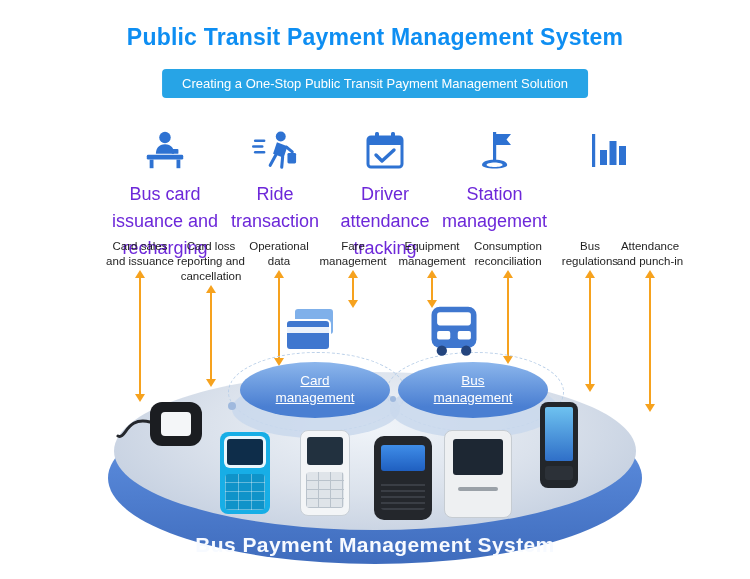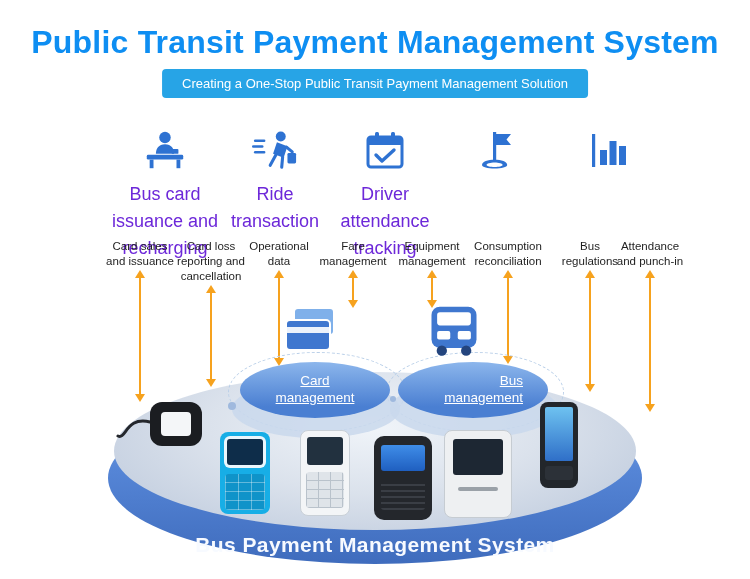--- a/index.html
+++ b/index.html
@@ -4,21 +4,21 @@
 <style>
   html,body { margin:0; padding:0; background:#ffffff; }
   .canvas {
     position:relative; width:750px; height:579px; background:#ffffff;
     font-family:"Liberation Sans", sans-serif; overflow:hidden;
   }
 
   
   .title {
     position:absolute; top:24px; left:0; width:750px; text-align:center;
-    font-size:32px; font-weight:bold; color:#0e8ef2; letter-spacing:0.2px;
+    font-size:23px; font-weight:bold; color:#0e8ef2; letter-spacing:0.2px;
   }
   .banner {
     position:absolute; top:69px; left:50%; transform:translateX(-50%);
     background:#27a4e6; color:#ffffff; font-size:13px; line-height:1;
     padding:8px 20px; border-radius:4px; white-space:nowrap;
   }
 
   
   .feature { position:absolute; top:124px; text-align:center; }
   .ficon { height:48px; display:flex; align-items:flex-end; justify-content:center; }
@@ -152,20 +152,21 @@
   </div>
 
   <div class="feature" style="left:427px;width:135px;">
     <div class="ficon">
       <svg width="44" height="44" viewBox="0 0 44 42" fill="#2e72d2">
         <rect x="20" y="3" width="3.2" height="29"></rect>
         <path d="M23 5 h15 l-4.5 5.5 4.5 5.5 h-15 z"></path>
         <path d="M9 36 c0 -3.4 5.8 -5.2 12.6 -5.2 c6.8 0 12.6 1.8 12.6 5.2 c0 2 -5.8 3.6 -12.6 3.6 c-6.8 0 -12.6 -1.6 -12.6 -3.6 z M13.5 36 c0 1 3.9 2 8.1 2 c4.2 0 8.1 -1 8.1 -2 c0 -1.6 -3.9 -2.6 -8.1 -2.6 c-4.2 0 -8.1 1 -8.1 2.6 z"></path>
       </svg>
     </div>
+    <div class="flabel">Station management</div>
   </div>
 
   <div class="feature" style="left:548px;width:120px;">
     <div class="ficon">
       <svg width="44" height="44" viewBox="0 0 44 42" fill="#2e72d2">
         <rect x="6" y="5" width="3.2" height="33"></rect>
         <rect x="14" y="21" width="7" height="15"></rect>
         <rect x="23.5" y="12" width="7" height="24"></rect>
         <rect x="33" y="17" width="7" height="19"></rect>
       </svg>
@@ -210,21 +211,21 @@
 
   <div class="ring" style="left:228px;top:352px;width:176px;height:78px;"></div>
   <div class="ring" style="left:386px;top:352px;width:176px;height:78px;"></div>
 
   <div class="mshadow" style="left:232px;top:380px;width:168px;height:58px;"></div>
   <div class="mshadow" style="left:390px;top:380px;width:168px;height:58px;"></div>
 
   <div class="module" style="left:240px;top:362px;">
     <span>Card management</span>
   </div>
-  <div class="module" style="left:398px;top:362px;text-align:right;">
+  <div class="module" style="left:398px;top:362px;">
     <span>Bus management</span>
   </div>
 
   <div class="micon" style="left:278px;top:306px;">
     <svg width="64" height="54" viewBox="0 0 64 54">
       <rect x="16" y="2" width="40" height="27" rx="4" fill="#7fb0ea" stroke="#ffffff" stroke-width="2"></rect>
       <rect x="8" y="14" width="44" height="30" rx="4" fill="#3f77cf" stroke="#ffffff" stroke-width="2"></rect>
       <rect x="9" y="21" width="42" height="6" fill="#ffffff" opacity="0.9"></rect>
     </svg>
   </div>

